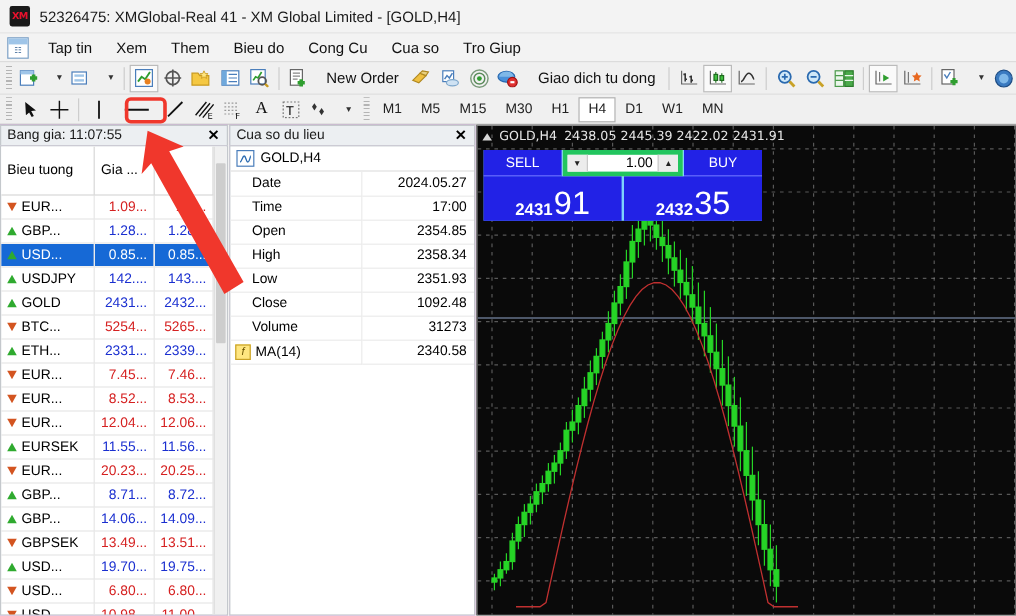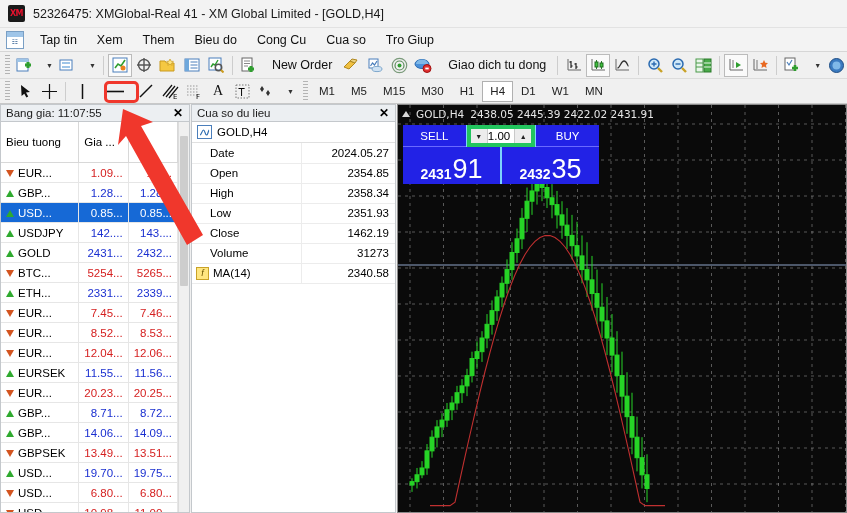--- a/index.html
+++ b/index.html
@@ -160,21 +160,21 @@
   .chart-header {
     position: absolute; top: 0; left: 0; right: 0; height: 17px;
     display: flex; align-items: center; gap: 6px; padding-left: 4px;
     font-size: 10.5px; color: #e6e6e6; z-index: 6;
     font-family: "DejaVu Sans", sans-serif;
   }
   .ch-tri { width: 0; height: 0; border-left: 4px solid transparent; border-right: 4px solid transparent; border-bottom: 6px solid #d8d8d8; }
   .ch-ohlc { letter-spacing: 0px; }
   .chart-grid { position: absolute; inset: 0; z-index: 1; }
   .oneclick {
-    position: absolute; top: 20px; left: 5px; width: 196px; z-index: 7;
+    position: absolute; top: 20px; left: 5px; width: 232px; z-index: 7;
     background: #7dd3fc;
   }
   .oc-top { display: flex; height: 22px; }
   .oc-sell, .oc-buy {
     background: #2222e6; color: #fff; font-size: 11.5px;
     display: flex; align-items: center; justify-content: center; width: 65px;
     border-bottom: 1px solid #6a6aff;
   }
   .oc-vol {
     flex: 1; display: flex; align-items: center;
@@ -614,34 +614,38 @@
           <colgroup>
               <col style="width:54%">
               <col style="width:46%">
             </colgroup>
           <tbody id="dw-rows">
               <tr>
                 <td class="k">Date</td>
                 <td class="v">2024.05.27</td>
               </tr>
               <tr>
+                <td class="k">Time</td>
+                <td class="v">17:00</td>
+              </tr>
+              <tr>
                 <td class="k">Open</td>
                 <td class="v">2354.85</td>
               </tr>
               <tr>
                 <td class="k">High</td>
                 <td class="v">2358.34</td>
               </tr>
               <tr>
                 <td class="k">Low</td>
                 <td class="v">2351.93</td>
               </tr>
               <tr>
                 <td class="k">Close</td>
-                <td class="v">1462.19</td>
+                <td class="v">1092.48</td>
               </tr>
               <tr>
                 <td class="k">Volume</td>
                 <td class="v">31273</td>
               </tr>
               <tr>
                 <td class="k"><span class="ma-icon">f</span>MA(14)</td>
                 <td class="v">2340.58</td>
               </tr>
             </tbody>

